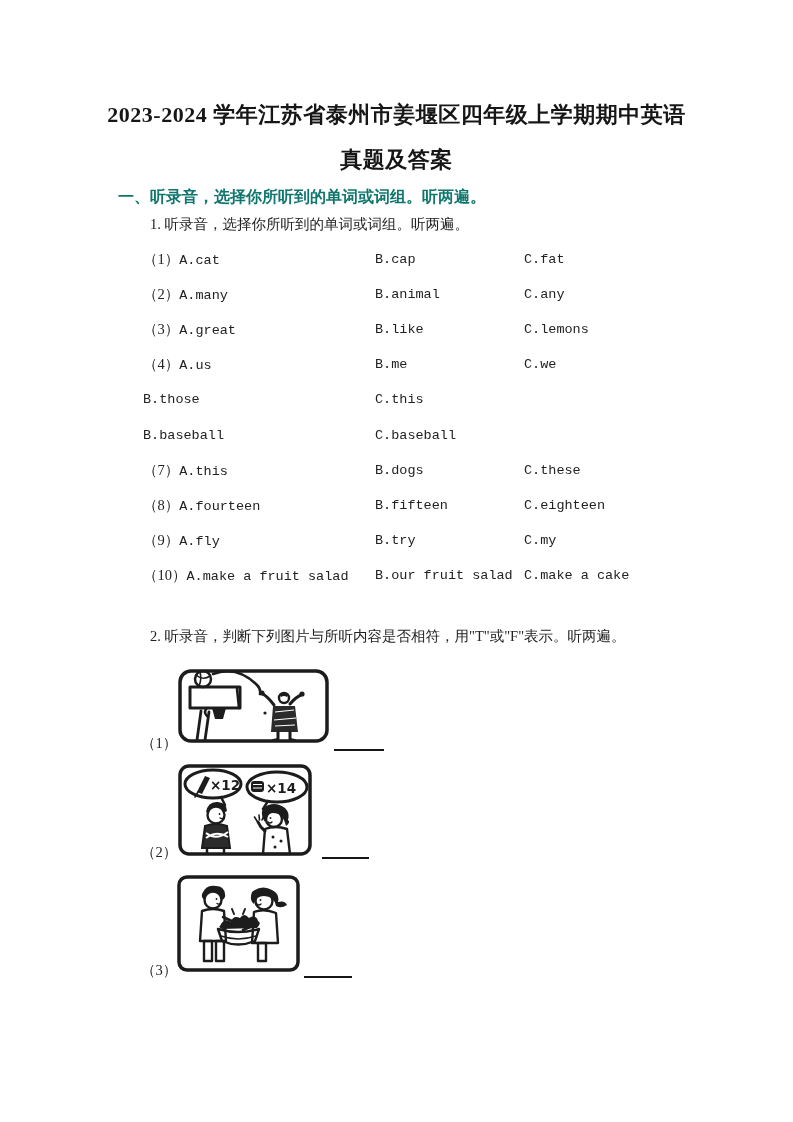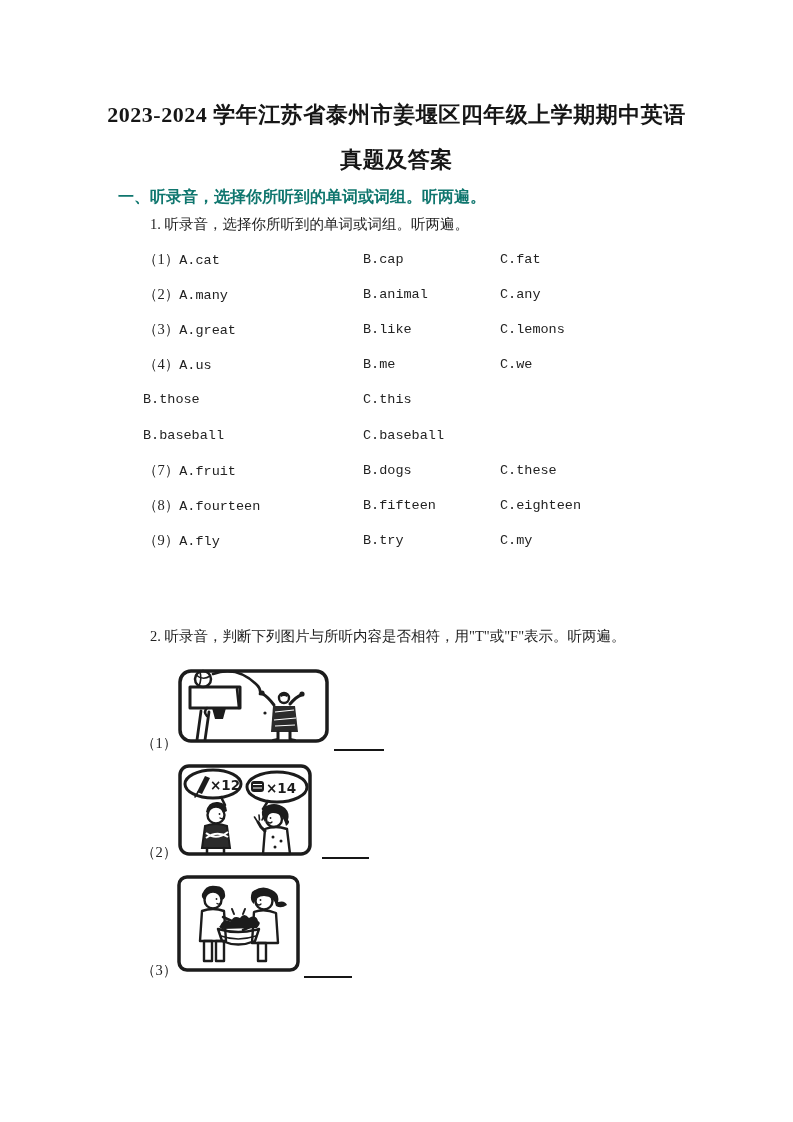--- a/index.html
+++ b/index.html
@@ -37,20 +37,21 @@
     margin-left:32px;
   }
   .options{
     position:absolute;left:143px;top:242px;width:580px;
   }
   .opt-row{
     display:grid;
     grid-template-columns:220px 137px auto;
     height:35.1px;
     align-items:center;
+    gap:12px;
   }
   .num{
     font-family:"Liberation Serif", serif;
     font-size:14.5px;
     color:#222;
   }
   .mono{
     font-family:"Liberation Mono", monospace;
     font-size:13.5px;
     color:#222;
@@ -109,33 +110,38 @@
     </div>
     <div class="opt-row">
       <div class="mono">B.those</div>
       <div class="mono">C.this</div>
     </div>
     <div class="opt-row">
       <div class="mono">B.baseball</div>
       <div class="mono">C.baseball</div>
     </div>
     <div class="opt-row">
-      <div><span class="num">（7）</span><span class="mono">A.fruit</span></div>
+      <div><span class="num">（7）</span><span class="mono">A.this</span></div>
       <div class="mono">B.dogs</div>
       <div class="mono">C.these</div>
     </div>
     <div class="opt-row">
       <div><span class="num">（8）</span><span class="mono">A.fourteen</span></div>
       <div class="mono">B.fifteen</div>
       <div class="mono">C.eighteen</div>
     </div>
     <div class="opt-row">
       <div><span class="num">（9）</span><span class="mono">A.fly</span></div>
       <div class="mono">B.try</div>
       <div class="mono">C.my</div>
+    </div>
+    <div class="opt-row">
+      <div><span class="num">（10）</span><span class="mono">A.make a fruit salad</span></div>
+      <div class="mono">B.our fruit salad</div>
+      <div class="mono">C.make a cake</div>
     </div>
   </div>
 
   <div class="q-intro" style="top:627px;">2. 听录音，判断下列图片与所听内容是否相符，用"T"或"F"表示。听两遍。</div>
 
   <div class="pic" style="left:177px;top:668px;">
     <svg width="153" height="76" viewBox="0 0 153 76">
       <rect class="ink" x="3" y="3" width="147" height="70" rx="11" stroke-width="3.5"></rect>
 
       <rect class="ink" x="13" y="19" width="50" height="21" stroke-width="3" fill="#ffffff"></rect>

